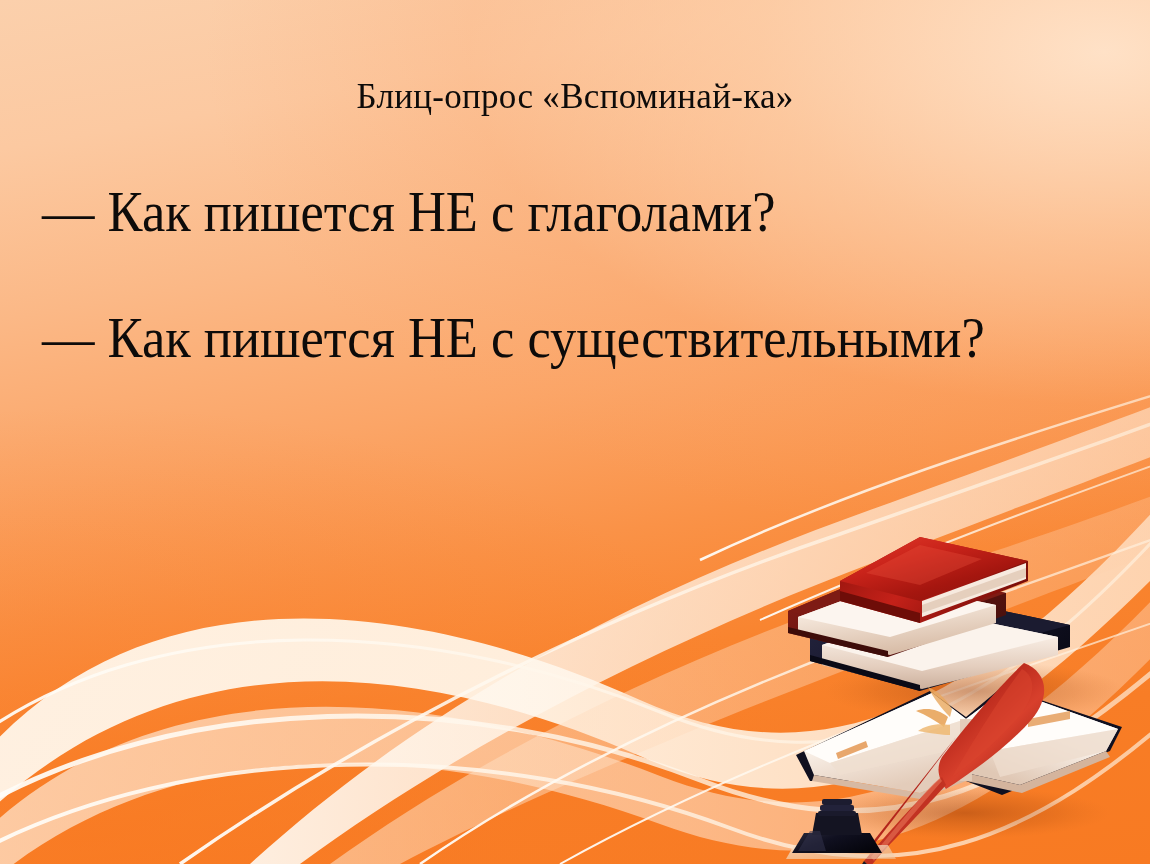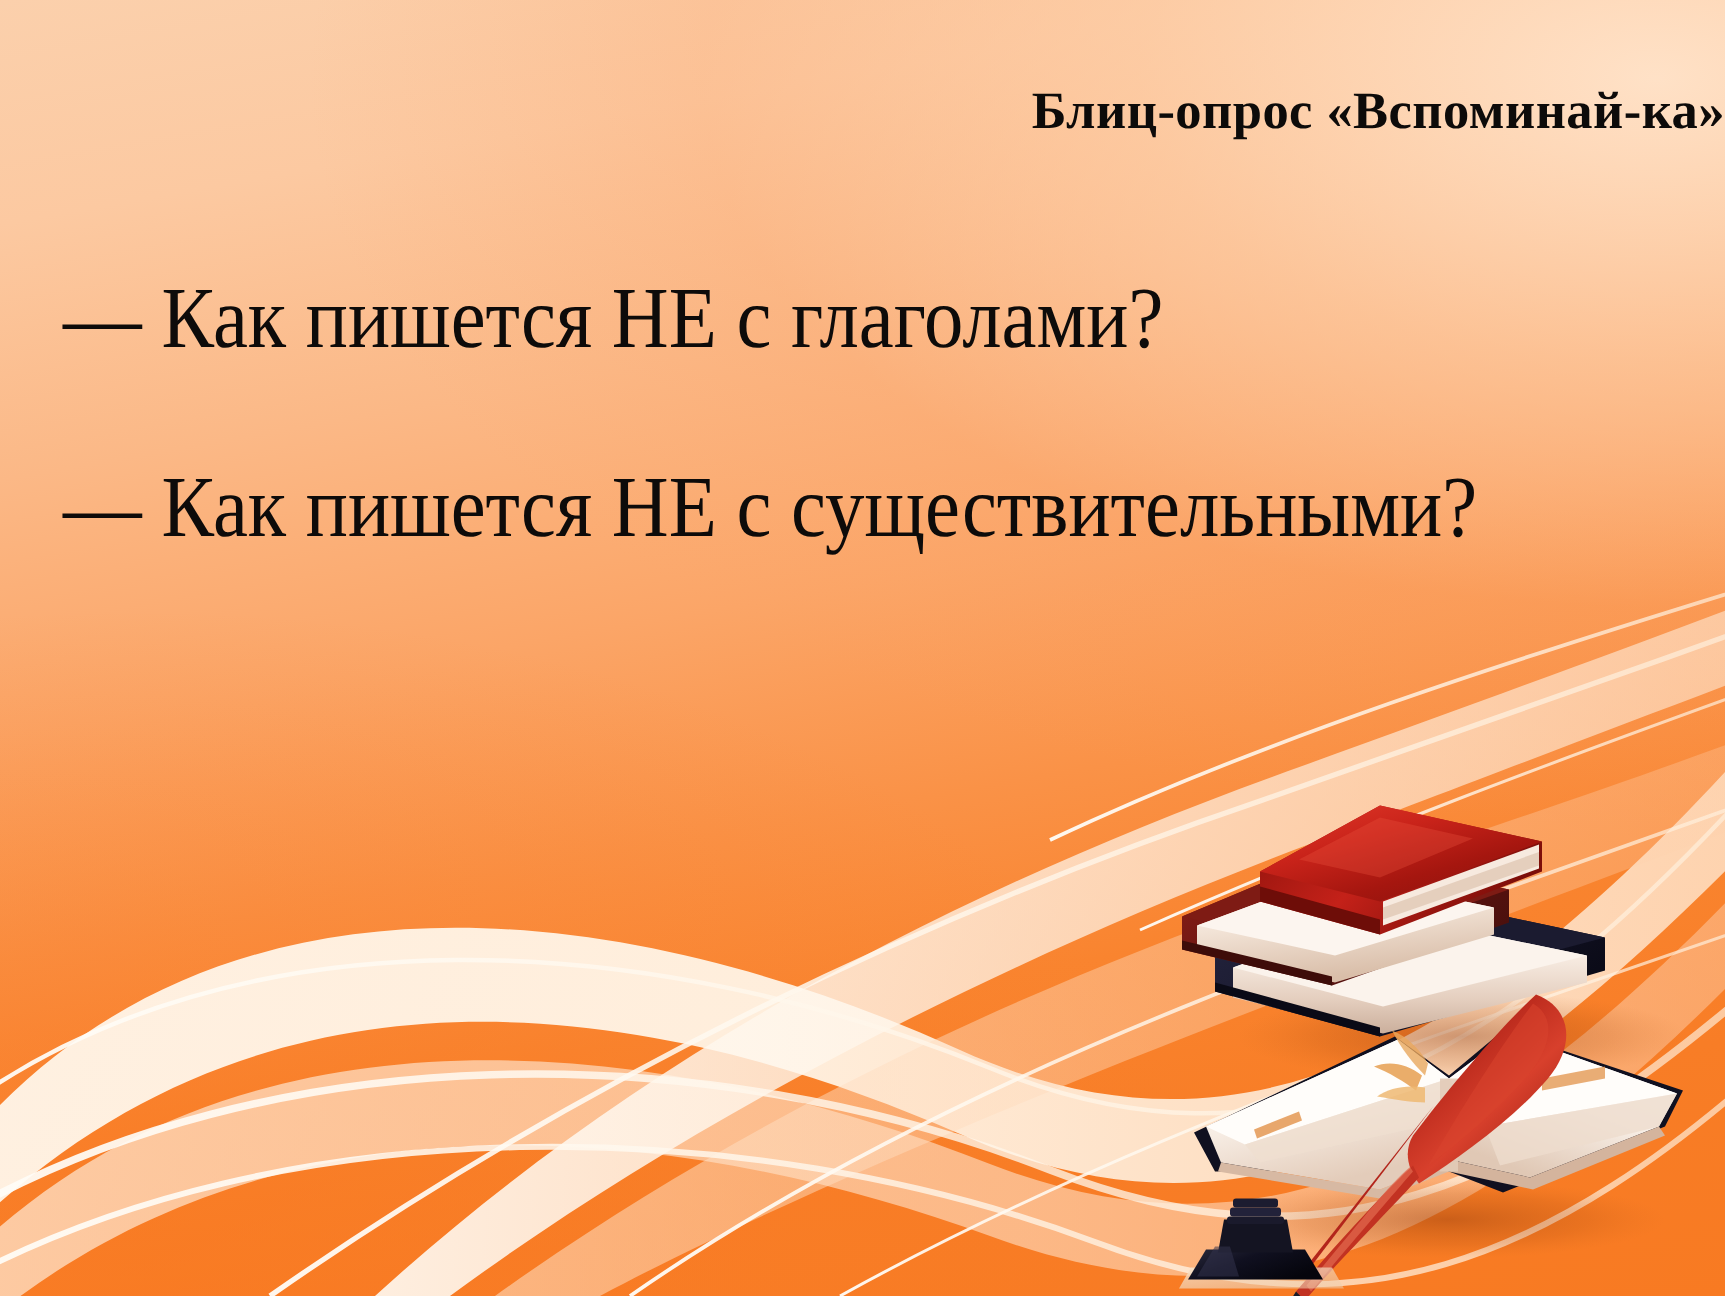--- a/index.html
+++ b/index.html
@@ -53,25 +53,25 @@
     position: absolute;
     left: 0; top: 0;
     width: 1150px;
     height: 864px;
   }
 
   
   .slide-title {
     position: absolute;
     left: 0;
-    top: 54px;
+    top: 77px;
     width: 1150px;
-    text-align: right;
+    text-align: center;
     font-family: "Liberation Serif", "DejaVu Serif", serif;
-    font-weight: 700;
+    font-weight: 400;
     font-size: 35px;
     letter-spacing: 0.3px;
     color: #0d0b0a;
     white-space: nowrap;
   }
   .q-line {
     position: absolute;
     left: 42px;
     font-family: "Liberation Serif", "DejaVu Serif", serif;
     font-weight: 400;

